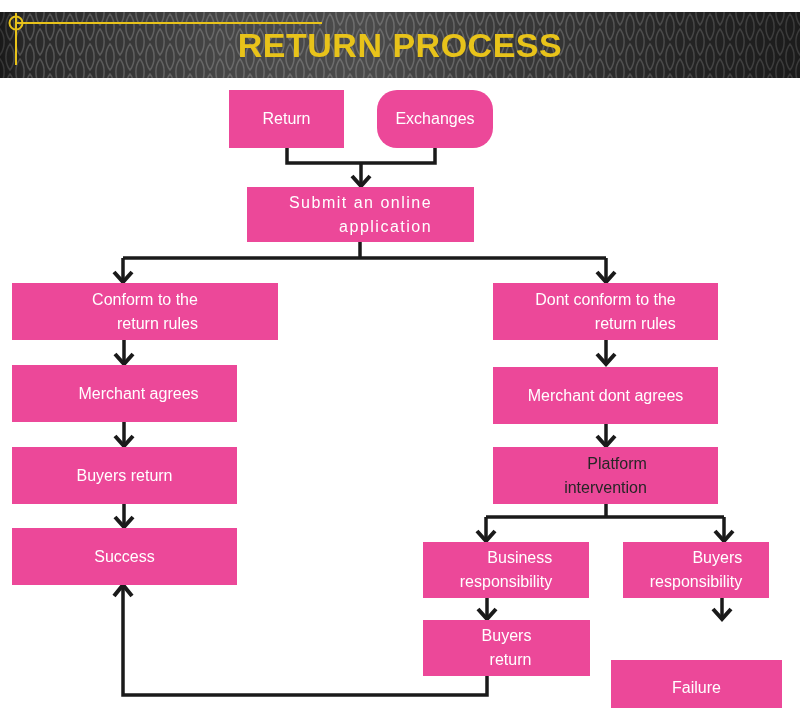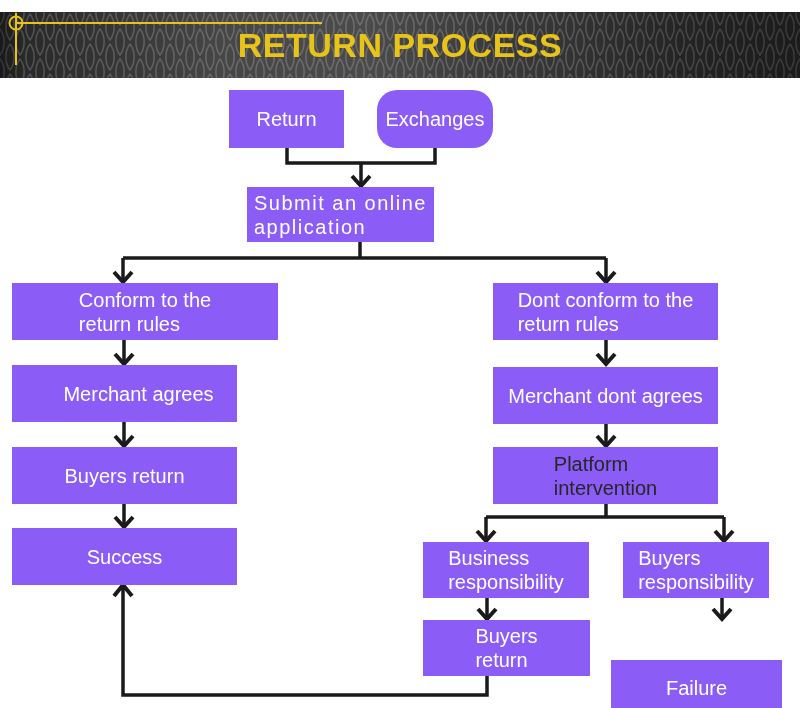--- a/index.html
+++ b/index.html
@@ -21,25 +21,25 @@
     display:flex;align-items:center;justify-content:center;
     color:#E8C31A;
     font-size:34px;font-weight:700;letter-spacing:.5px;
   }
   .crosshair{position:absolute;left:0;top:0;}
   
   .flow{position:absolute;left:0;top:78px;width:800px;height:630px;}
   .flow svg.wires{position:absolute;left:0;top:0;}
   .node{
     position:absolute;
-    background:#8b5cf6;
+    background:#ec4899;
     color:#ffffff;
     display:flex;align-items:center;justify-content:center;
-    text-align:left;
-    font-size:20px;line-height:24px;
+    text-align:right;
+    font-size:16px;line-height:24px;
     white-space:pre-line;
     box-sizing:border-box;
   }
   .node.dark-text{color:#262626;}
   .node.spaced{letter-spacing:1.5px;}
 </style>
 </head>
 <body>
 
 <div class="band">
@@ -127,21 +127,21 @@
       <path d="M478 531 L487 541 L496 531"></path>
       <path d="M713 531 L722 541 L731 531"></path>
       <path d="M114 518 L123 507 L132 518"></path>
     </g>
   </svg>
 
   <div class="node" style="left:229px;top:12px;width:115px;height:58px;">Return</div>
 
   <div class="node" style="left:377px;top:12px;width:116px;height:58px;border-radius:20px;">Exchanges</div>
 
-  <div class="node spaced" style="left:247px;top:109px;width:187px;height:55px;">Submit an online
+  <div class="node spaced" style="left:247px;top:109px;width:227px;height:55px;">Submit an online
 application</div>
 
   <div class="node" style="left:12px;top:205px;width:266px;height:57px;">Conform to the
 return rules</div>
 
   <div class="node" style="left:12px;top:287px;width:225px;height:57px;padding-left:28px;">Merchant agrees</div>
 
   <div class="node" style="left:12px;top:369px;width:225px;height:57px;">Buyers return</div>
 
   <div class="node" style="left:12px;top:450px;width:225px;height:57px;">Success</div>

